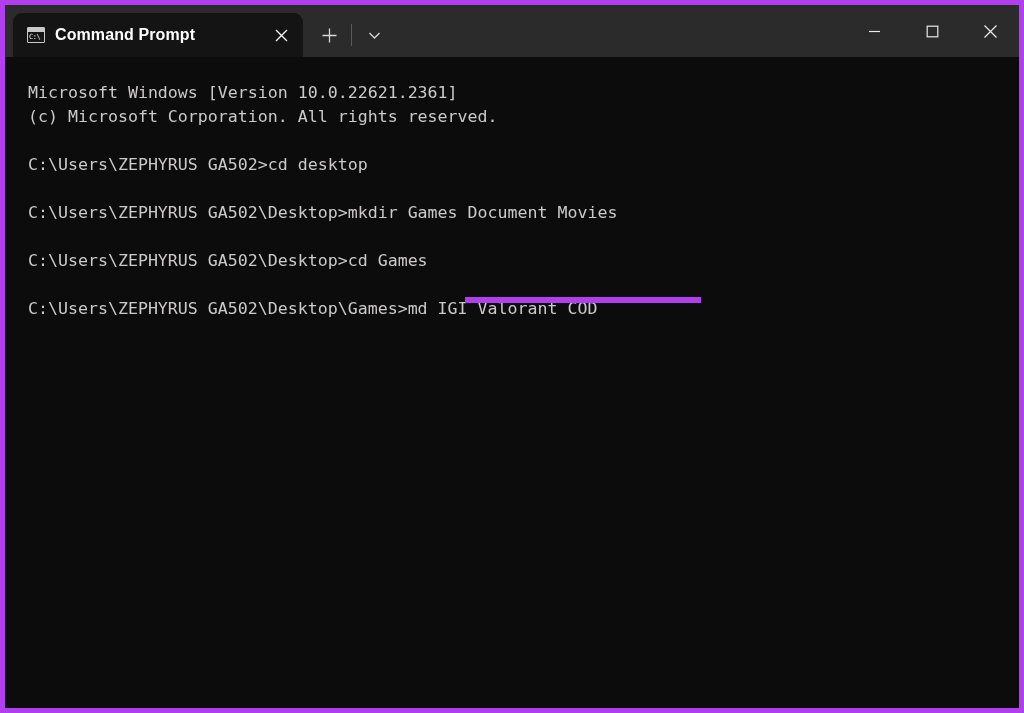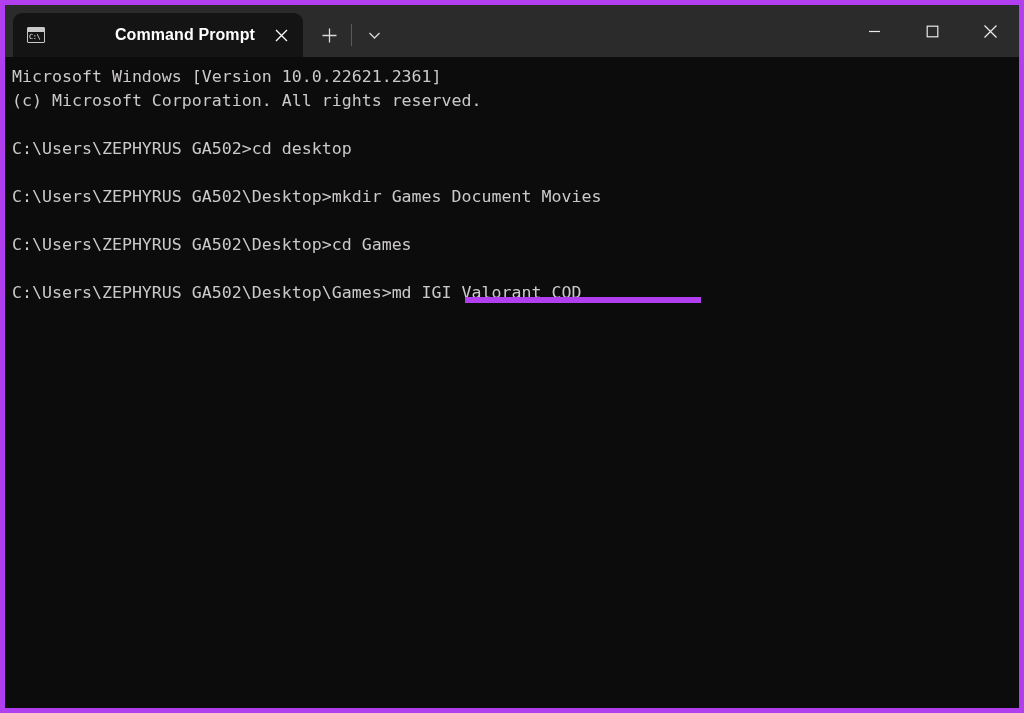--- a/index.html
+++ b/index.html
@@ -95,21 +95,20 @@
   .tab-title {
     flex: 1 1 auto;
     color: #ffffff;
     font-size: 16px;
     font-weight: bold;
     letter-spacing: 0.1px;
     white-space: nowrap;
     overflow: hidden;
     text-overflow: ellipsis;
     font-family: "Liberation Sans", sans-serif;
-    text-align: right;
   }
 
   .tab-close {
     flex: 0 0 auto;
     width: 32px;
     height: 32px;
     border-radius: 4px;
     display: flex;
     align-items: center;
     justify-content: center;
@@ -155,21 +154,21 @@
   #console {
     flex: 1 1 auto;
     background: #0c0c0c;
     position: relative;
     padding: 8px 0 0 7px;
     box-sizing: border-box;
     overflow: hidden;
   }
 
   #console-text {
-    margin: 0;
+    margin: 16px;
     color: #ccc9c9;
     font-family: "DejaVu Sans Mono", monospace;
     font-size: 16.6px;
     line-height: 24px;
     white-space: pre;
     letter-spacing: 0px;
   }
 
   
   #highlight-underline {

